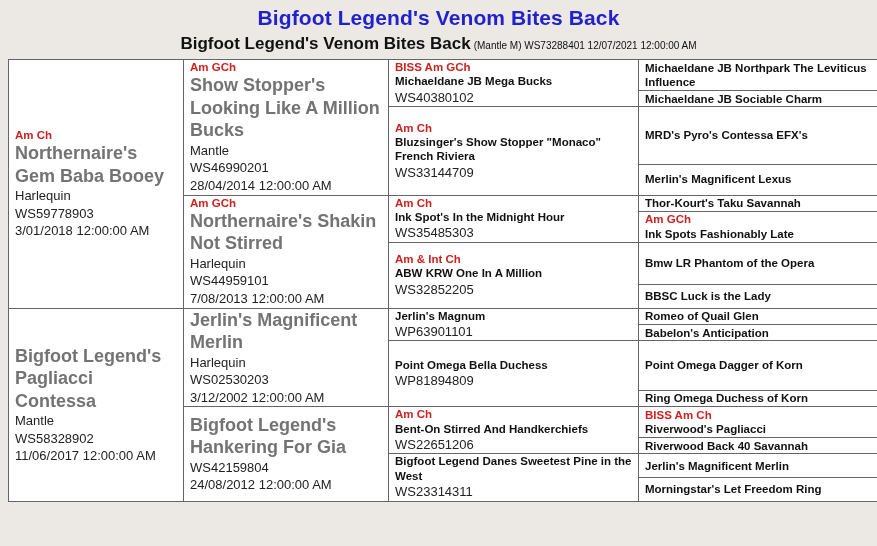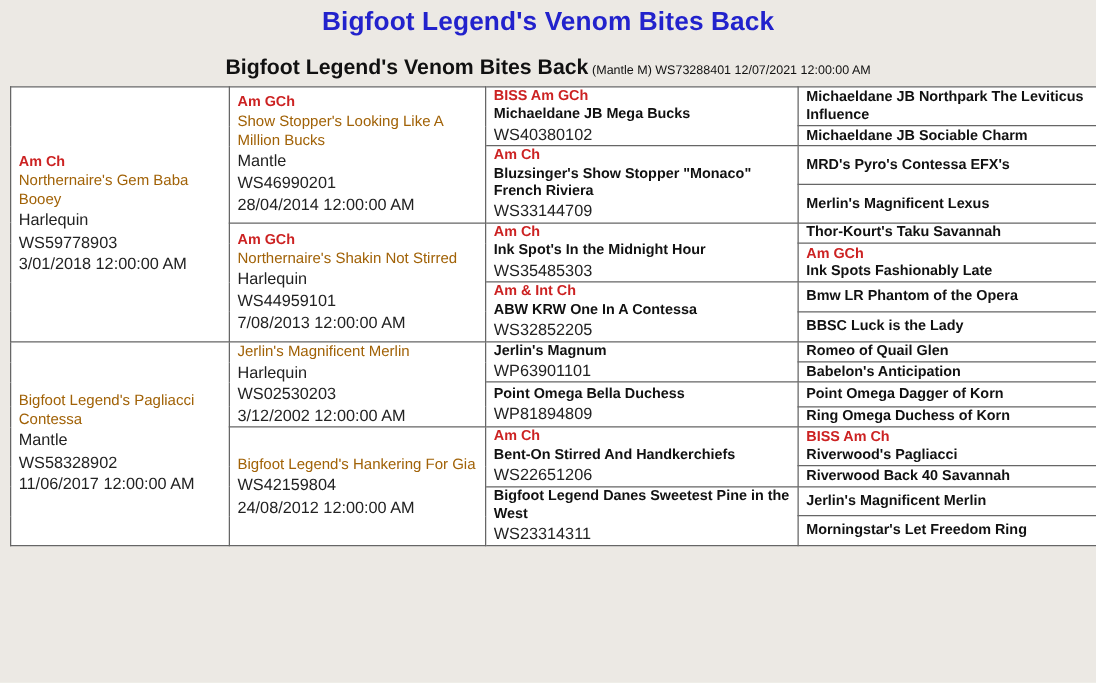--- a/index.html
+++ b/index.html
@@ -19,21 +19,21 @@
   .title-main {
     text-align: center;
     color: #2222cc;
     font-size: 21px;
     font-weight: bold;
     padding-top: 6px;
     letter-spacing: 0.1px;
   }
   .title-sub-wrap {
     text-align: center;
-    margin-top: 14px;
+    margin-top: 4px;
     margin-bottom: 5px;
   }
   .title-sub {
     color: #111111;
     font-size: 17px;
     font-weight: bold;
   }
   .title-meta {
     color: #111111;
     font-size: 10px;
@@ -59,23 +59,23 @@
   .col3 { width: 250px; }
   .col4 { width: 258px; }
 
   .title-line {
     color: #cc2222;
     font-size: 11.5px;
     font-weight: bold;
     line-height: 1.25;
   }
   .name-line {
-    color: #a16207;
-    font-size: 12px;
-    font-weight: normal;
+    color: #737373;
+    font-size: 18px;
+    font-weight: bold;
     line-height: 1.25;
   }
   .name-line-sm {
     color: #111111;
     font-size: 11.5px;
     font-weight: bold;
     line-height: 1.25;
   }
   .sub-line {
     color: #222222;
@@ -174,21 +174,21 @@
       <tr>
         <td class="col4 gen4">
           <div class="title-line">Am GCh</div>
           <div class="name-line-sm">Ink Spots Fashionably Late</div>
         </td>
       </tr>
 
       <tr>
         <td rowspan="2" class="col3">
           <div class="title-line">Am &amp; Int Ch</div>
-          <div class="name-line-sm">ABW KRW One In A Contessa</div>
+          <div class="name-line-sm">ABW KRW One In A Million</div>
           <div class="sub-line">WS32852205</div>
         </td>
         <td class="col4 gen4">
 
           <div class="name-line-sm">Bmw LR Phantom of the Opera</div>
         </td>
       </tr>
       <tr>
         <td class="col4 gen4">
 

